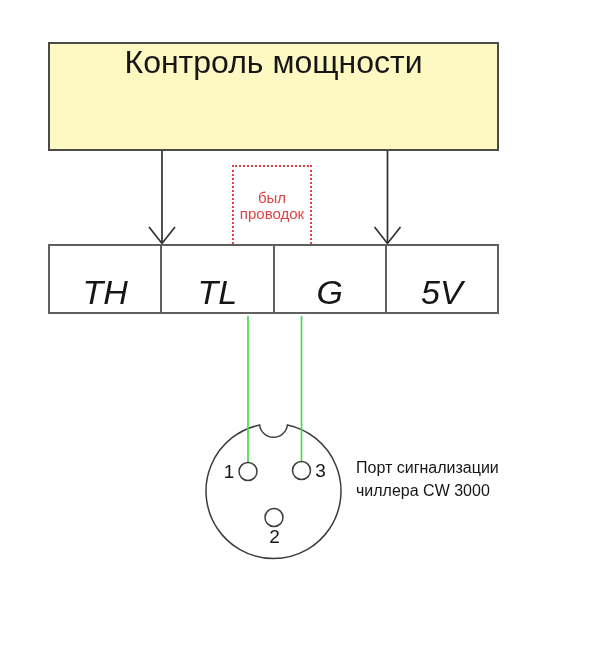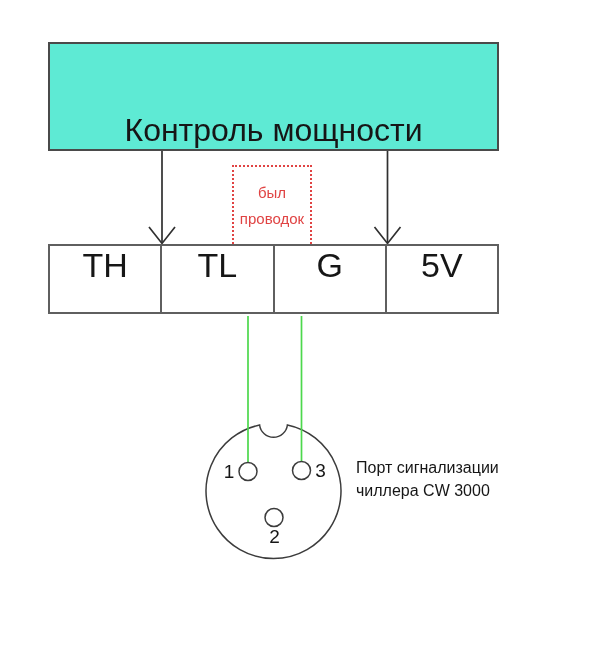--- a/index.html
+++ b/index.html
@@ -10,22 +10,22 @@
     background: #ffffff;
     font-family: "Liberation Sans", sans-serif;
     overflow: hidden;
   }
   .power-box {
     position: absolute;
     left: 48px; top: 42px;
     width: 451px; height: 109px;
     box-sizing: border-box;
     border: 2px solid #4a4a4a;
-    background: #5eead4;
-    display: flex; align-items: flex-end; justify-content: center;
+    background: #fef9c3;
+    display: flex; align-items: flex-start; justify-content: center;
   }
   .power-box span { font-size: 32px; color: #161616; }
 
   .overlay {
     position: absolute; left: 0; top: 0;
     width: 600px; height: 650px;
     pointer-events: none;
   }
   .arrow-line, .arrow-head { stroke: #303030; stroke-width: 1.7; fill: none; }
   .connector-body { stroke: #3c3c3c; stroke-width: 1.5; fill: #ffffff; }
@@ -37,38 +37,39 @@
     position: absolute;
     left: 232px; top: 165px;
     width: 80px; height: 79px;
     box-sizing: border-box;
     border: 2px dotted #e04343;
     border-bottom: none;
     display: flex; align-items: center; justify-content: center;
   }
   .was-wire-box span {
     color: #e04343;
-    font-size: 15px; line-height: 26px;
+    font-size: 15px; line-height: 16px;
     text-align: center;
     white-space: pre-line;
   }
 
   .terminal-strip {
     position: absolute;
     left: 48px; top: 244px;
     width: 451px; height: 70px;
     box-sizing: border-box;
     border: 2px solid #5f5f5f;
     background: #ffffff;
     display: flex;
   }
   .terminal-cell {
     flex: 1;
-    display: flex; align-items: flex-start; justify-content: center;
+    display: flex; align-items: flex-end; justify-content: center;
     border-left: 2px solid #5f5f5f;
+    font-style: italic;
   }
   .terminal-cell:first-child { border-left: none; }
   .terminal-cell span { font-size: 34px; color: #161616; }
 
   .became-label {
     position: absolute;
     left: 320px; top: 350px;
     font-size: 32px;
     color: #2ed32e;
   }

